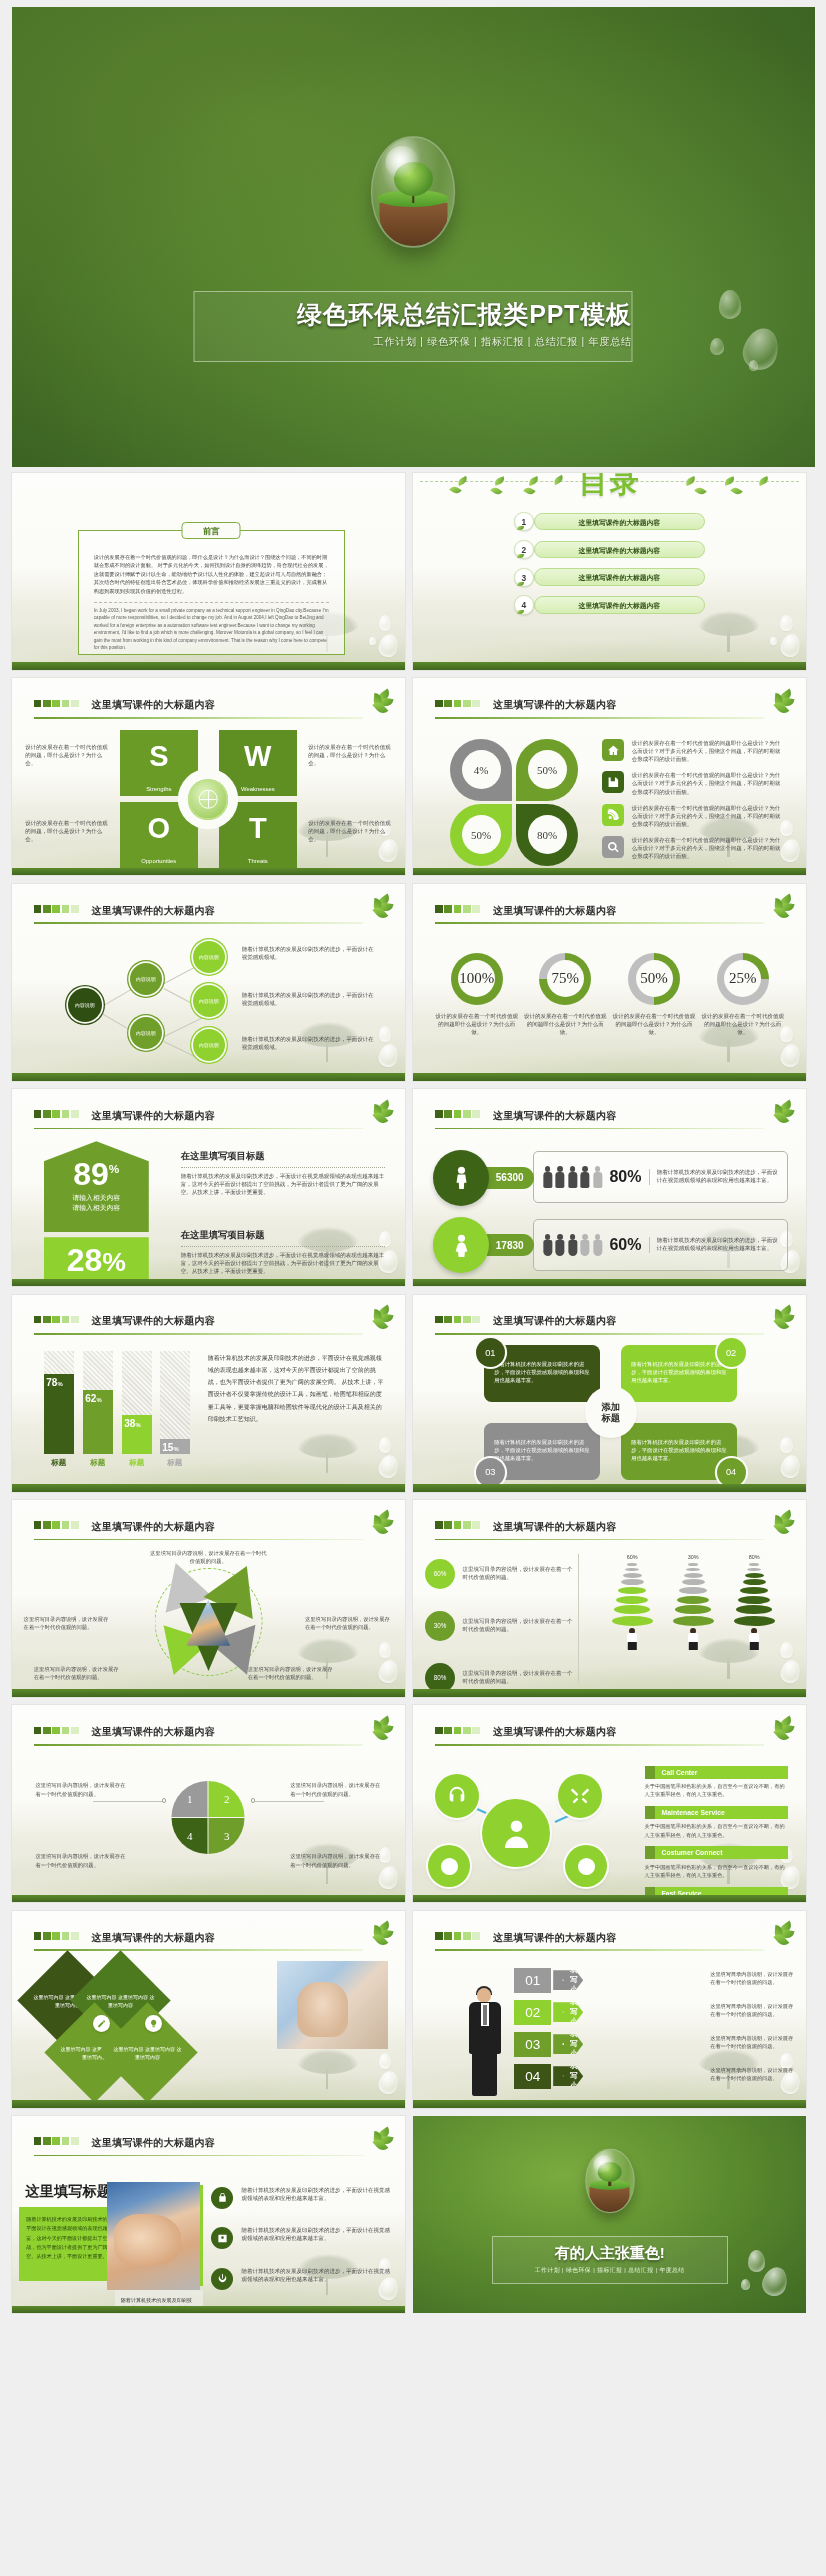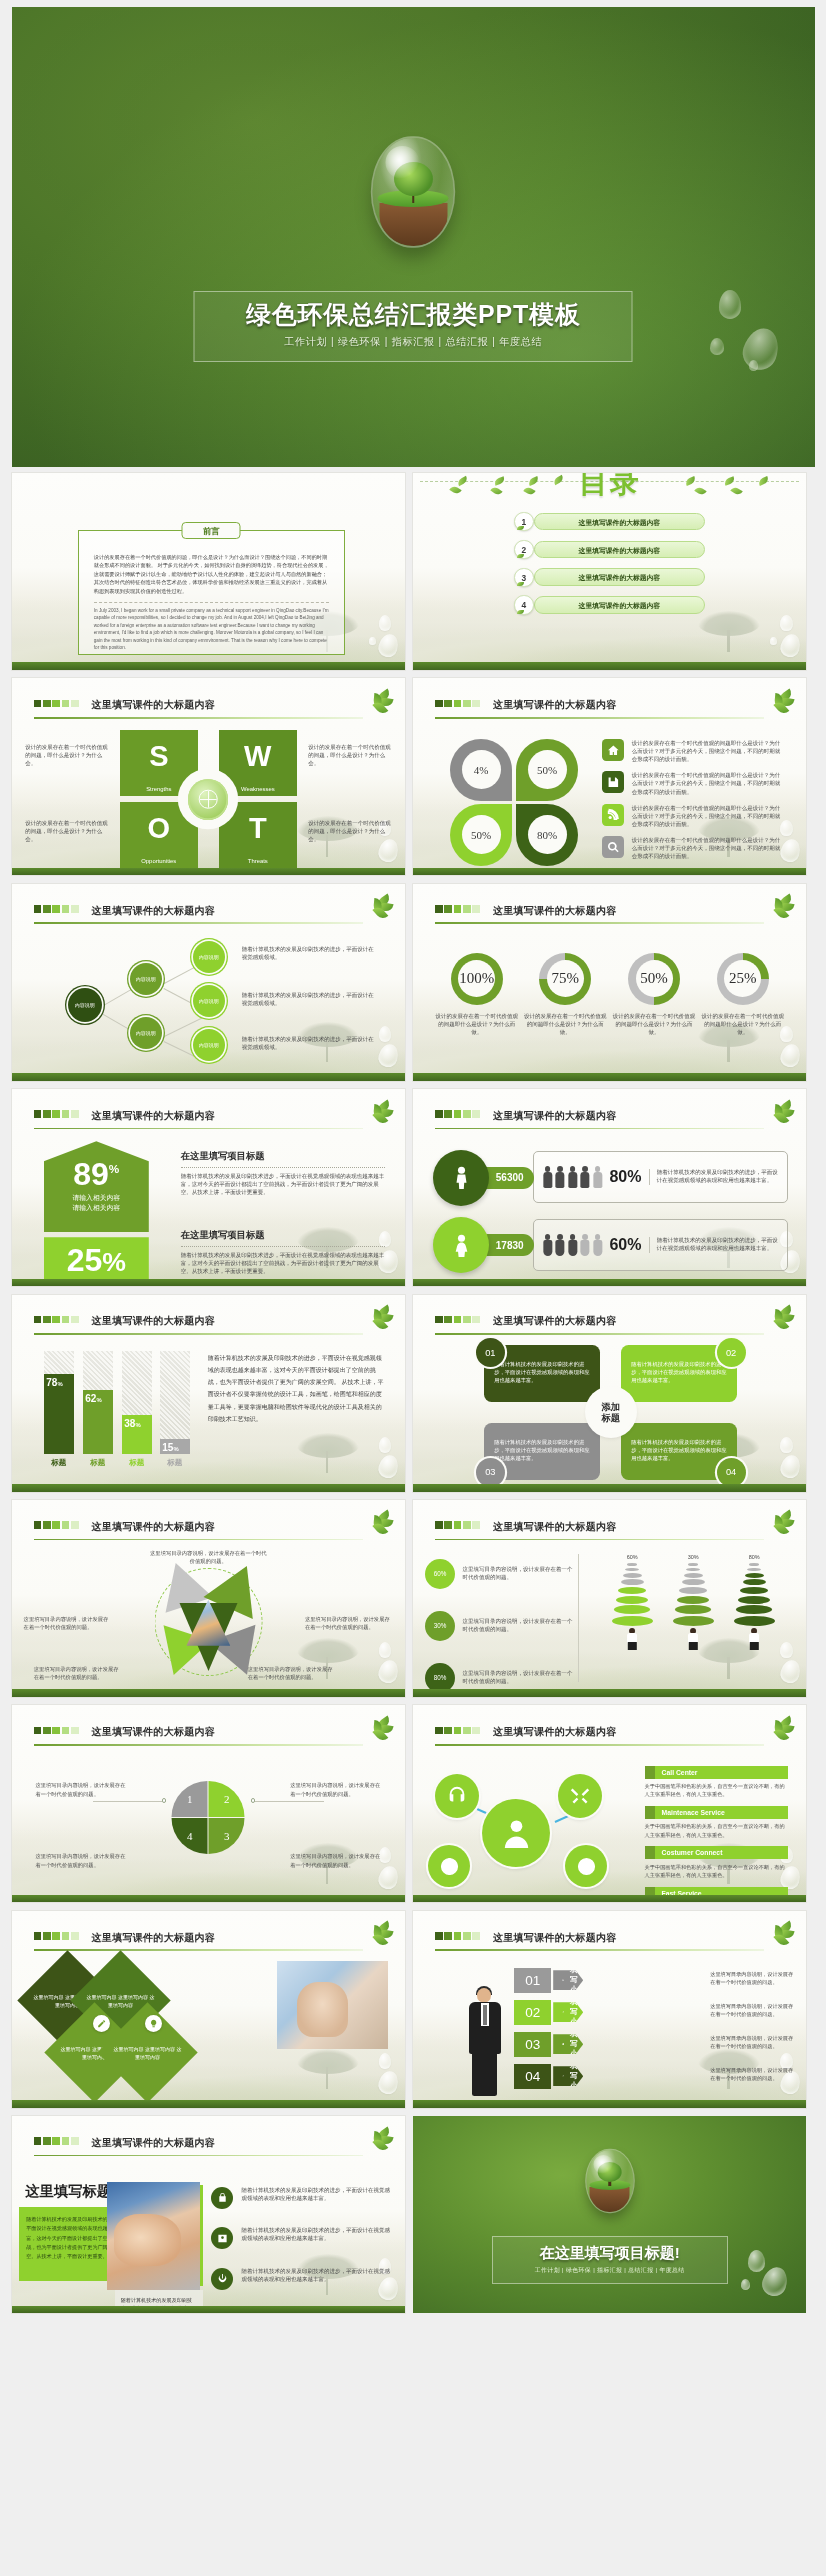--- a/index.html
+++ b/index.html
@@ -37,21 +37,21 @@
   .ball-tree{ position:absolute; left:50%; bottom:46%; transform:translateX(-50%);
     width:39px; height:34px; border-radius:50%;
     background: radial-gradient(circle at 40% 35%, #a6d95a, #4f9028 70%); }
   .ball-trunk{ position:absolute; left:50%; bottom:40%; transform:translateX(-50%);
     width:2.5px; height:11.8px; background:#4a3318; }
   .ball-gloss{ position:absolute; left:16%; top:8%; width:42%; height:30%;
     background: radial-gradient(ellipse at 40% 40%, rgba(255,255,255,.9), rgba(255,255,255,0) 70%);
     border-radius:50%; }
   .cover-titlebox{
     position:absolute; left:50%; top:284px; transform:translateX(-50%);
-    width:439px; padding:8.4px 0 11.8px; text-align:center;
+    width:439px; padding:8.4px 0 11.8px; text-align:right;
     border:0.8px solid rgba(255,255,255,.45);
     background: rgba(255,255,255,.06);
     z-index:4;
   }
   .cover-title{
     font-size:25px; font-weight:bold; color:#ffffff; letter-spacing:0.8px;
     text-shadow: 0 1.7px 2.5px rgba(0,0,0,.45), 0 0 0.8px rgba(0,0,0,.6);
     line-height:1.15;
   }
   .cover-sub{
@@ -716,21 +716,21 @@
         </div>
     <div class="body">
       <div class="hexa">
         <div class="hexnum"><span>89</span><small>%</small></div>
         <div class="hextxt">
           <div>请输入相关内容</div>
               <div>请输入相关内容</div>
         </div>
       </div>
       <div class="hexb">
-        <div class="hexnum2"><span>25</span><small>%</small></div>
+        <div class="hexnum2"><span>28</span><small>%</small></div>
         <div class="hextxt2">
           <div>请输入相关内容</div>
         </div>
       </div>
       <div class="prj" style="top:13.5px;">
         <h4>在这里填写项目标题</h4>
         <div class="dots"></div>
         <div class="tiny">随着计算机技术的发展及印刷技术进步，平面设计在视觉感观领域的表现也越来越丰富，这对今天的平面设计都提出了空前挑战，为平面设计者提供了更为广阔的发展空。从技术上讲，平面设计更重要。</div>
       </div>
       <div class="prj" style="top:93px;">
@@ -1393,21 +1393,21 @@
 
   <div class="thanks">
     <div class="ball">
       <div class="ball-soil"></div>
       <div class="ball-grass"></div>
       <div class="ball-trunk" style="bottom:42%;height:7.6px"></div>
       <div class="ball-tree" style="width:23.6px;height:20px;bottom:48%"></div>
       <div class="ball-gloss"></div>
     </div>
     <div class="tbox">
-      <div class="tt">在这里填写项目标题!</div>
+      <div class="tt">有的人主张重色!</div>
       <div class="ts">工作计划 | 绿色环保 | 指标汇报 | 总结汇报 | 年度总结</div>
     </div>
     <div class="drop" style="right:41px; bottom:41px; width:17px; height:22px;"></div>
     <div class="drop" style="right:20px; bottom:17px; width:23.6px; height:29px; transform:rotate(18deg);"></div>
     <div class="drop" style="right:56px; bottom:23.6px; width:9.3px; height:11px;"></div>
   </div>
 </div>
 
 </div>
 

